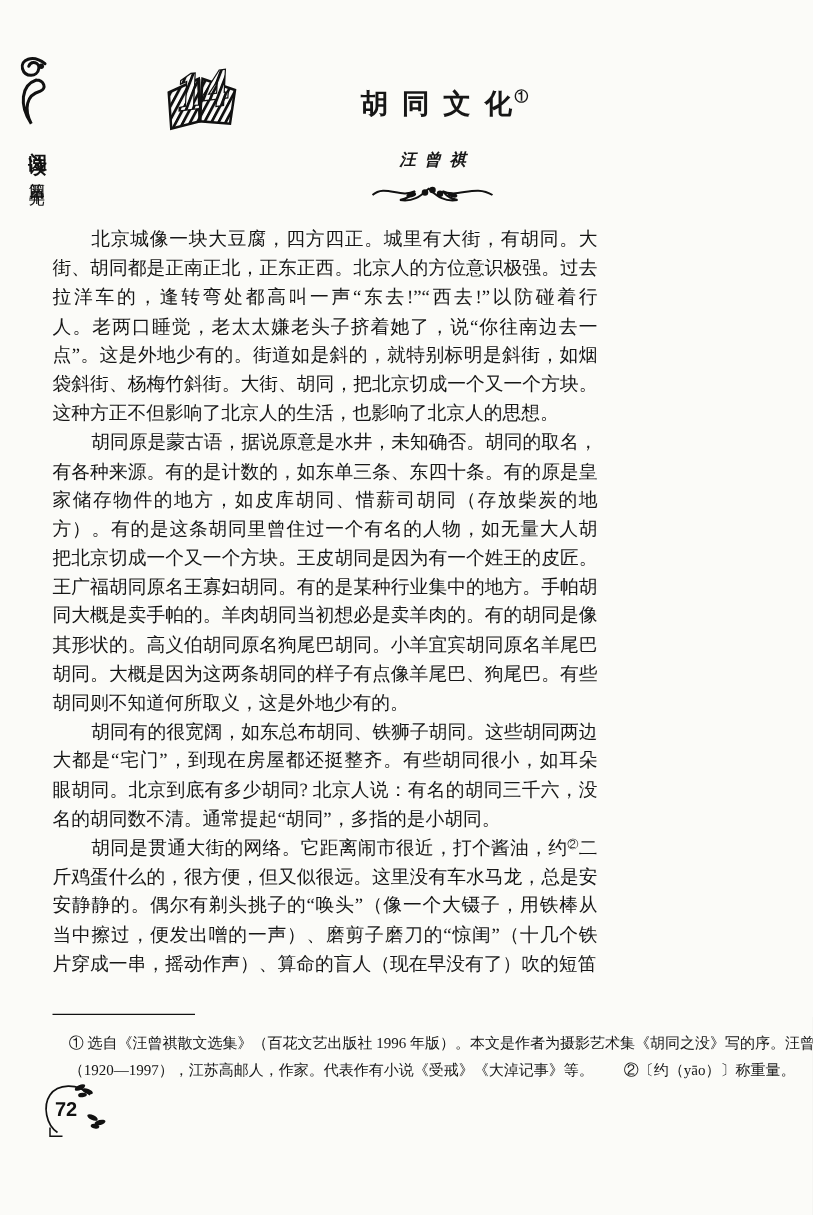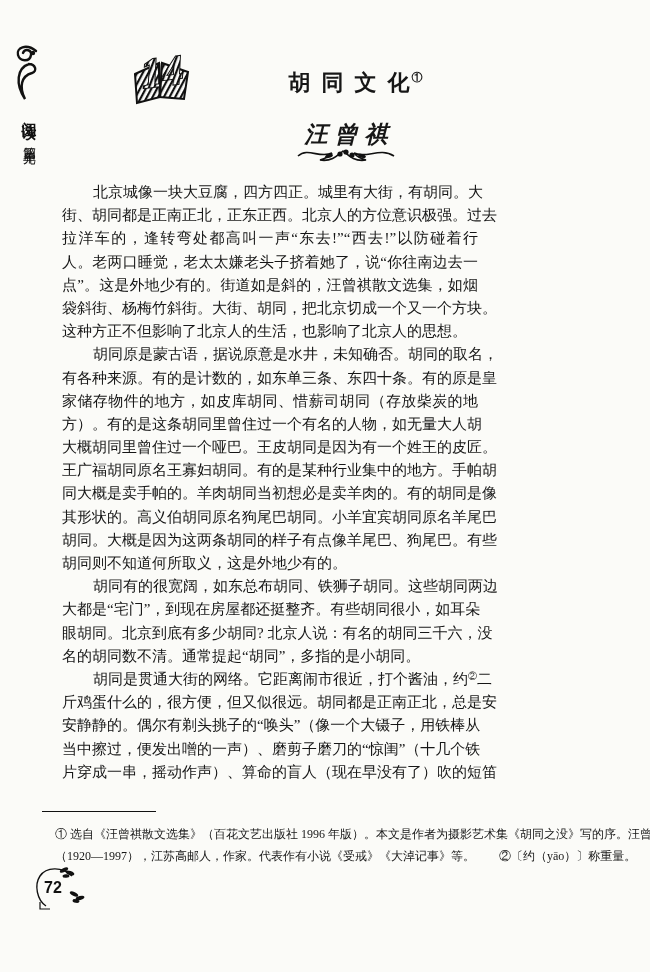--- a/index.html
+++ b/index.html
@@ -28,31 +28,31 @@
   
   .header-block{position:absolute;left:42px;top:0;width:608px;text-align:center;}
   .title{
     margin:4px;position:absolute;top:64px;left:0;width:100%;
     font-size:22px;font-weight:bold;letter-spacing:11px;text-indent:11px;
     white-space:nowrap;
   }
   .title sup{font-size:11px;letter-spacing:0;vertical-align:9px;margin-left:-9px;}
   .author{
     position:absolute;top:119px;left:0;width:100%;
-    font-size:23px;font-weight:bold;font-style:italic;letter-spacing:7px;text-indent:7px;
+    font-size:13px;font-weight:bold;font-style:italic;letter-spacing:7px;text-indent:7px;
   }
   .author-flourish{position:absolute;top:144px;left:0;width:100%;text-align:center;}
   
   .article{
     position:absolute;left:42px;top:181px;width:436px;
   }
   .bodyline{
     height:23.2px;line-height:23.2px;font-size:15px;
     text-align:justify;text-align-last:justify;
-    white-space:nowrap;overflow:visible;margin-left:20px;
+    white-space:nowrap;overflow:visible;
   }
   .bodyline.first{text-indent:31px;}
   .bodyline.plast{text-align-last:left;}
   .bodyline sup.note-ref{font-size:9px;vertical-align:5px;line-height:0;}
   
   .fn-divider{
     position:absolute;left:42px;top:811px;width:114px;height:0;
     border-top:1.5px solid #111;
   }
   .footnotes{position:absolute;left:55px;top:823px;width:578px;}
@@ -108,39 +108,39 @@
         <ellipse cx="66" cy="12" rx="4" ry="1.8" fill="#111" transform="rotate(15 66 12)"></ellipse>
       </svg>
     </div>
   </div>
 
   <div class="article">
       <div class="bodyline first">北京城像一块大豆腐，四方四正。城里有大街，有胡同。大</div>
       <div class="bodyline">街、胡同都是正南正北，正东正西。北京人的方位意识极强。过去</div>
       <div class="bodyline">拉洋车的，逢转弯处都高叫一声“东去!”“西去!”以防碰着行</div>
       <div class="bodyline">人。老两口睡觉，老太太嫌老头子挤着她了，说“你往南边去一</div>
-      <div class="bodyline">点”。这是外地少有的。街道如是斜的，汪曾祺散文选集，如烟</div>
+      <div class="bodyline">点”。这是外地少有的。街道如是斜的，就特别标明是斜街，如烟</div>
       <div class="bodyline">袋斜街、杨梅竹斜街。大街、胡同，把北京切成一个又一个方块。</div>
       <div class="bodyline plast">这种方正不但影响了北京人的生活，也影响了北京人的思想。</div>
       <div class="bodyline first">胡同原是蒙古语，据说原意是水井，未知确否。胡同的取名，</div>
       <div class="bodyline">有各种来源。有的是计数的，如东单三条、东四十条。有的原是皇</div>
       <div class="bodyline">家储存物件的地方，如皮库胡同、惜薪司胡同（存放柴炭的地</div>
       <div class="bodyline">方）。有的是这条胡同里曾住过一个有名的人物，如无量大人胡</div>
-      <div class="bodyline">大概胡同里曾住过一个哑巴。王皮胡同是因为有一个姓王的皮匠。</div>
+      <div class="bodyline">把北京切成一个又一个方块。王皮胡同是因为有一个姓王的皮匠。</div>
       <div class="bodyline">王广福胡同原名王寡妇胡同。有的是某种行业集中的地方。手帕胡</div>
       <div class="bodyline">同大概是卖手帕的。羊肉胡同当初想必是卖羊肉的。有的胡同是像</div>
       <div class="bodyline">其形状的。高义伯胡同原名狗尾巴胡同。小羊宜宾胡同原名羊尾巴</div>
       <div class="bodyline">胡同。大概是因为这两条胡同的样子有点像羊尾巴、狗尾巴。有些</div>
       <div class="bodyline plast">胡同则不知道何所取义，这是外地少有的。</div>
       <div class="bodyline first">胡同有的很宽阔，如东总布胡同、铁狮子胡同。这些胡同两边</div>
       <div class="bodyline">大都是“宅门”，到现在房屋都还挺整齐。有些胡同很小，如耳朵</div>
       <div class="bodyline">眼胡同。北京到底有多少胡同? 北京人说：有名的胡同三千六，没</div>
       <div class="bodyline plast">名的胡同数不清。通常提起“胡同”，多指的是小胡同。</div>
       <div class="bodyline first">胡同是贯通大街的网络。它距离闹市很近，打个酱油，约<sup class="note-ref">②</sup>二</div>
-      <div class="bodyline">斤鸡蛋什么的，很方便，但又似很远。胡同都是正南正北，总是安</div>
+      <div class="bodyline">斤鸡蛋什么的，很方便，但又似很远。这里没有车水马龙，总是安</div>
       <div class="bodyline">安静静的。偶尔有剃头挑子的“唤头”（像一个大镊子，用铁棒从</div>
       <div class="bodyline">当中擦过，便发出噌的一声）、磨剪子磨刀的“惊闺”（十几个铁</div>
       <div class="bodyline plast">片穿成一串，摇动作声）、算命的盲人（现在早没有了）吹的短笛</div>
     </div>
 
   <div class="fn-divider"></div>
   <div class="footnotes">
       <div class="fnline">① 选自《汪曾祺散文选集》（百花文艺出版社 1996 年版）。本文是作者为摄影艺术集《胡同之没》写的序。汪曾祺</div>
       <div class="fnline">（1920—1997），江苏高邮人，作家。代表作有小说《受戒》《大淖记事》等。　　②〔约（yāo）〕称重量。</div>
     </div>

